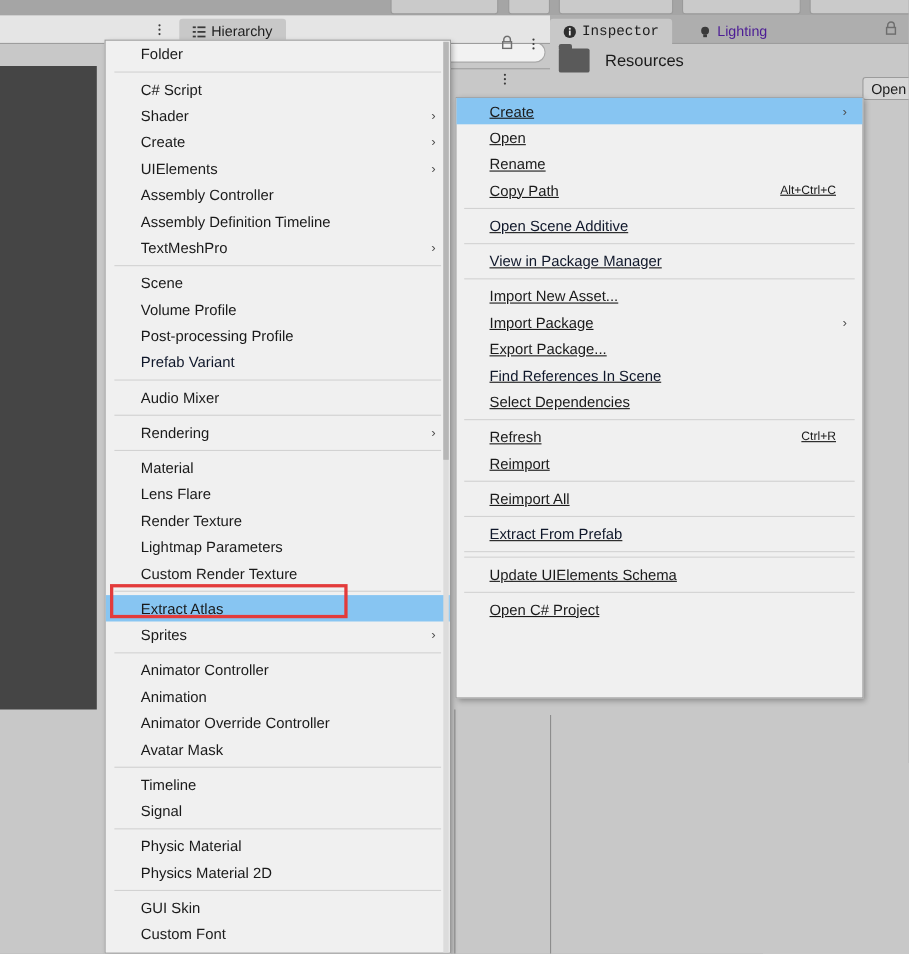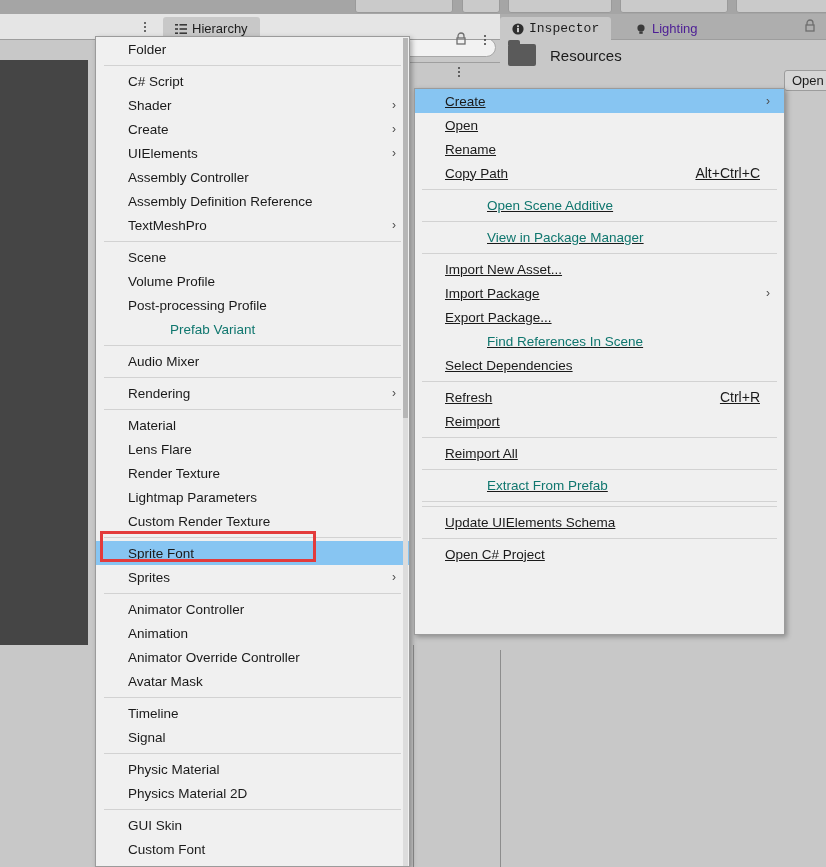--- a/index.html
+++ b/index.html
@@ -117,23 +117,23 @@
   .menu-left  { left: 95px;  top: 36px;  width: 315px; height: 831px; overflow: hidden; }
   .menu-right { left: 414px; top: 88px;  width: 371px; height: 547px; text-decoration: underline; }
 
   .mi {
     position: relative; height: 24px; display: flex; align-items: center;
     padding-left: 32px; padding-right: 10px; white-space: nowrap;
     cursor: default;
   }
   .menu-right .mi { padding-left: 30px; }
   .mi.sel { background: #87c5f2; }
-  .mi.dis { color: #0f766e; margin-left: 42px; }
+  .mi.dis { color: #0f172a; }
   .mi .sc {
-    margin-left: auto; font-size: 14px; color: #1a1a1a; padding-right: 14px;
+    margin-left: auto; font-size: 11px; color: #1a1a1a; padding-right: 14px;
   }
   .mi .arrow {
     position: absolute; right: 13px; top: 50%; transform: translateY(-50%);
     font-size: 12px; color: #4d4d4d; line-height: 1;
   }
   .menu-right .mi .arrow { right: 14px; }
   .sep { height: 1px; background: #d2d2d2; margin: 4px 8px 3px 8px; }
   .menu-right .sep { margin: 4px 7px 3px 7px; }
 
   .menu-scroll {
@@ -258,21 +258,21 @@
           <span class="arrow">›</span>
         </div>
         <div class="mi">
           <span>UIElements</span>
           <span class="arrow">›</span>
         </div>
         <div class="mi">
           <span>Assembly Controller</span>
         </div>
         <div class="mi">
-          <span>Assembly Definition Reference</span>
+          <span>Assembly Definition Timeline</span>
         </div>
         <div class="mi">
           <span>TextMeshPro</span>
           <span class="arrow">›</span>
         </div>
         <div class="sep"></div>
         <div class="mi">
           <span>Scene</span>
         </div>
         <div class="mi">
@@ -304,21 +304,21 @@
           <span>Render Texture</span>
         </div>
         <div class="mi">
           <span>Lightmap Parameters</span>
         </div>
         <div class="mi">
           <span>Custom Render Texture</span>
         </div>
         <div class="sep"></div>
         <div class="mi sel">
-          <span>Sprite Font</span>
+          <span>Extract Atlas</span>
         </div>
         <div class="mi">
           <span>Sprites</span>
           <span class="arrow">›</span>
         </div>
         <div class="sep"></div>
         <div class="mi">
           <span>Animator Controller</span>
         </div>
         <div class="mi">

